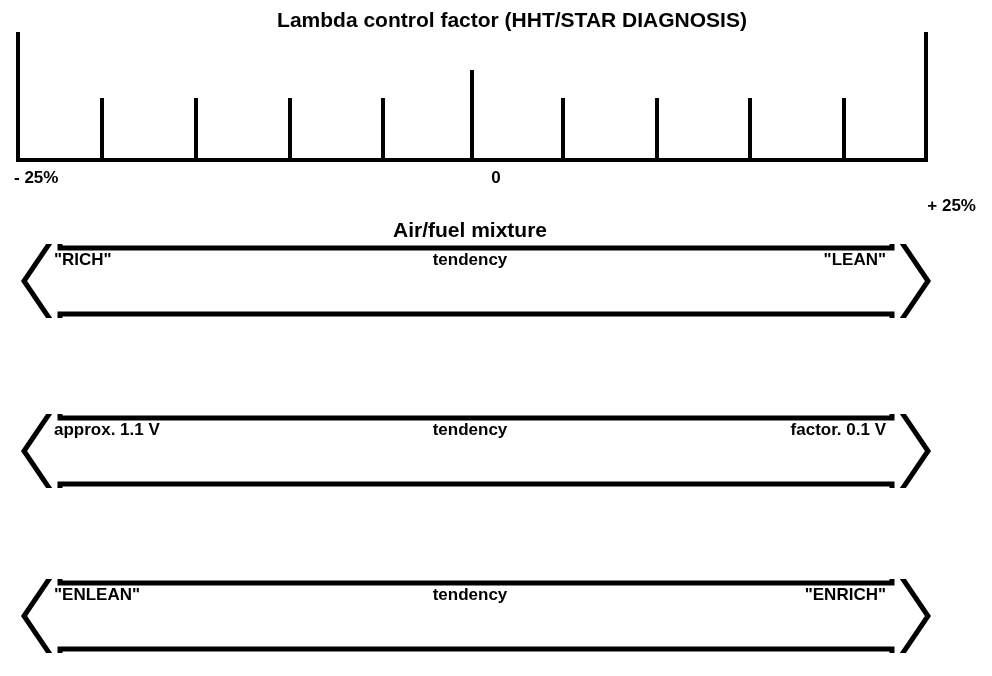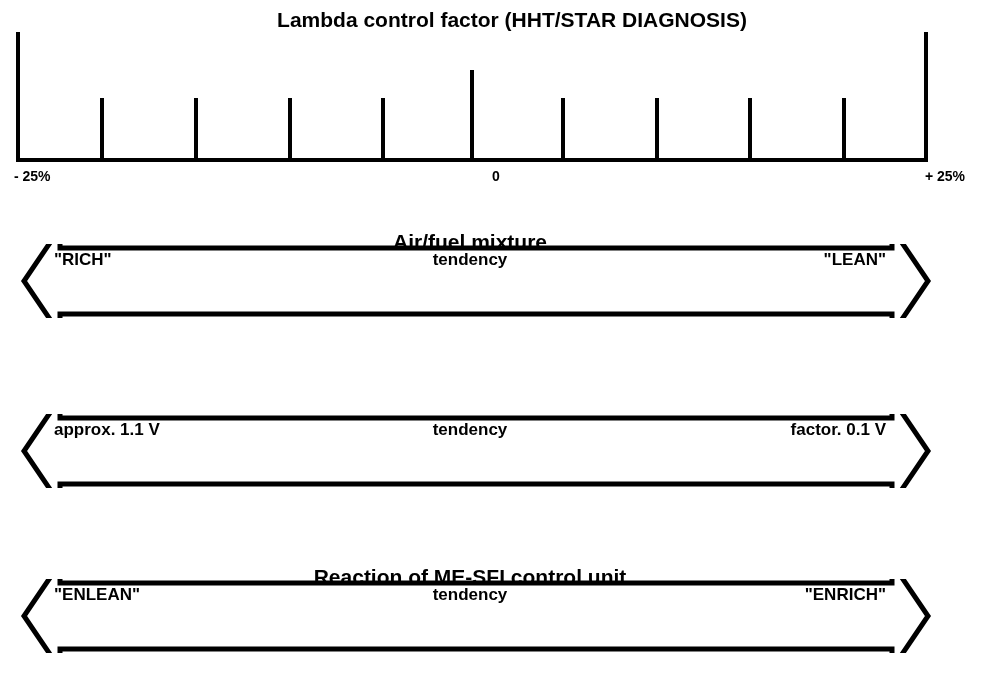--- a/index.html
+++ b/index.html
@@ -50,45 +50,44 @@
     width: 4px;
     bottom: 0;
   }
   .tick.end   { height: 128px; }
   .tick.mid   { height: 90px; }
   .tick.minor { height: 62px; }
 
   .scale-label {
     position: absolute;
     top: 168px;
-    font-size: 14px;
+    font-size: 17px;
     font-weight: bold;
     white-space: nowrap;
   }
   .scale-label.left   { left: 14px; }
   .scale-label.center { left: 0; width: 992px; text-align: center; }
-  .scale-label.right  { right: 27px; }
+  .scale-label.right  { right: 16px; margin-top: 28px; }
 
   
   .band {
     position: absolute;
     left: 8px;
     width: 924px;
     height: 100px;
   }
   .band .band-title {
     position: absolute;
     left: 0;
     top: 0;
     width: 924px;
     text-align: center;
     font-size: 21px;
     font-weight: bold;
     white-space: nowrap;
-    margin-top: 12px;
   }
   .band .band-title sub {
     font-size: 14px;
     vertical-align: baseline;
     position: relative;
     top: 4px;
   }
   .arrow-wrap {
     position: absolute;
     left: 0;
@@ -157,21 +156,20 @@
     <svg class="arrow-svg" width="924" height="74" viewBox="0 0 924 74" xmlns="http://www.w3.org/2000/svg">
       <path d="M 52 4 L 884 4 L 884 -16 L 920 37 L 884 90 L 884 70 L 52 70 L 52 90 L 16 37 L 52 -16 Z" fill="#ffffff" stroke="#000000" stroke-width="5" stroke-linejoin="miter"></path>
     </svg>
   </div>
   <div class="band-text left">approx. 1.1 V</div>
   <div class="band-text center">tendency</div>
   <div class="band-text right">factor. 0.1 V</div>
 </div>
 
 <div class="band" id="band-2">
-  <div class="band-title">Reaction of ME-SFI control unit</div>
   <div class="arrow-wrap">
     <svg class="arrow-svg" width="924" height="74" viewBox="0 0 924 74" xmlns="http://www.w3.org/2000/svg">
       <path d="M 52 4 L 884 4 L 884 -16 L 920 37 L 884 90 L 884 70 L 52 70 L 52 90 L 16 37 L 52 -16 Z" fill="#ffffff" stroke="#000000" stroke-width="5" stroke-linejoin="miter"></path>
     </svg>
   </div>
   <div class="band-text left">"ENLEAN"</div>
   <div class="band-text center">tendency</div>
   <div class="band-text right">"ENRICH"</div>
 </div>
 

